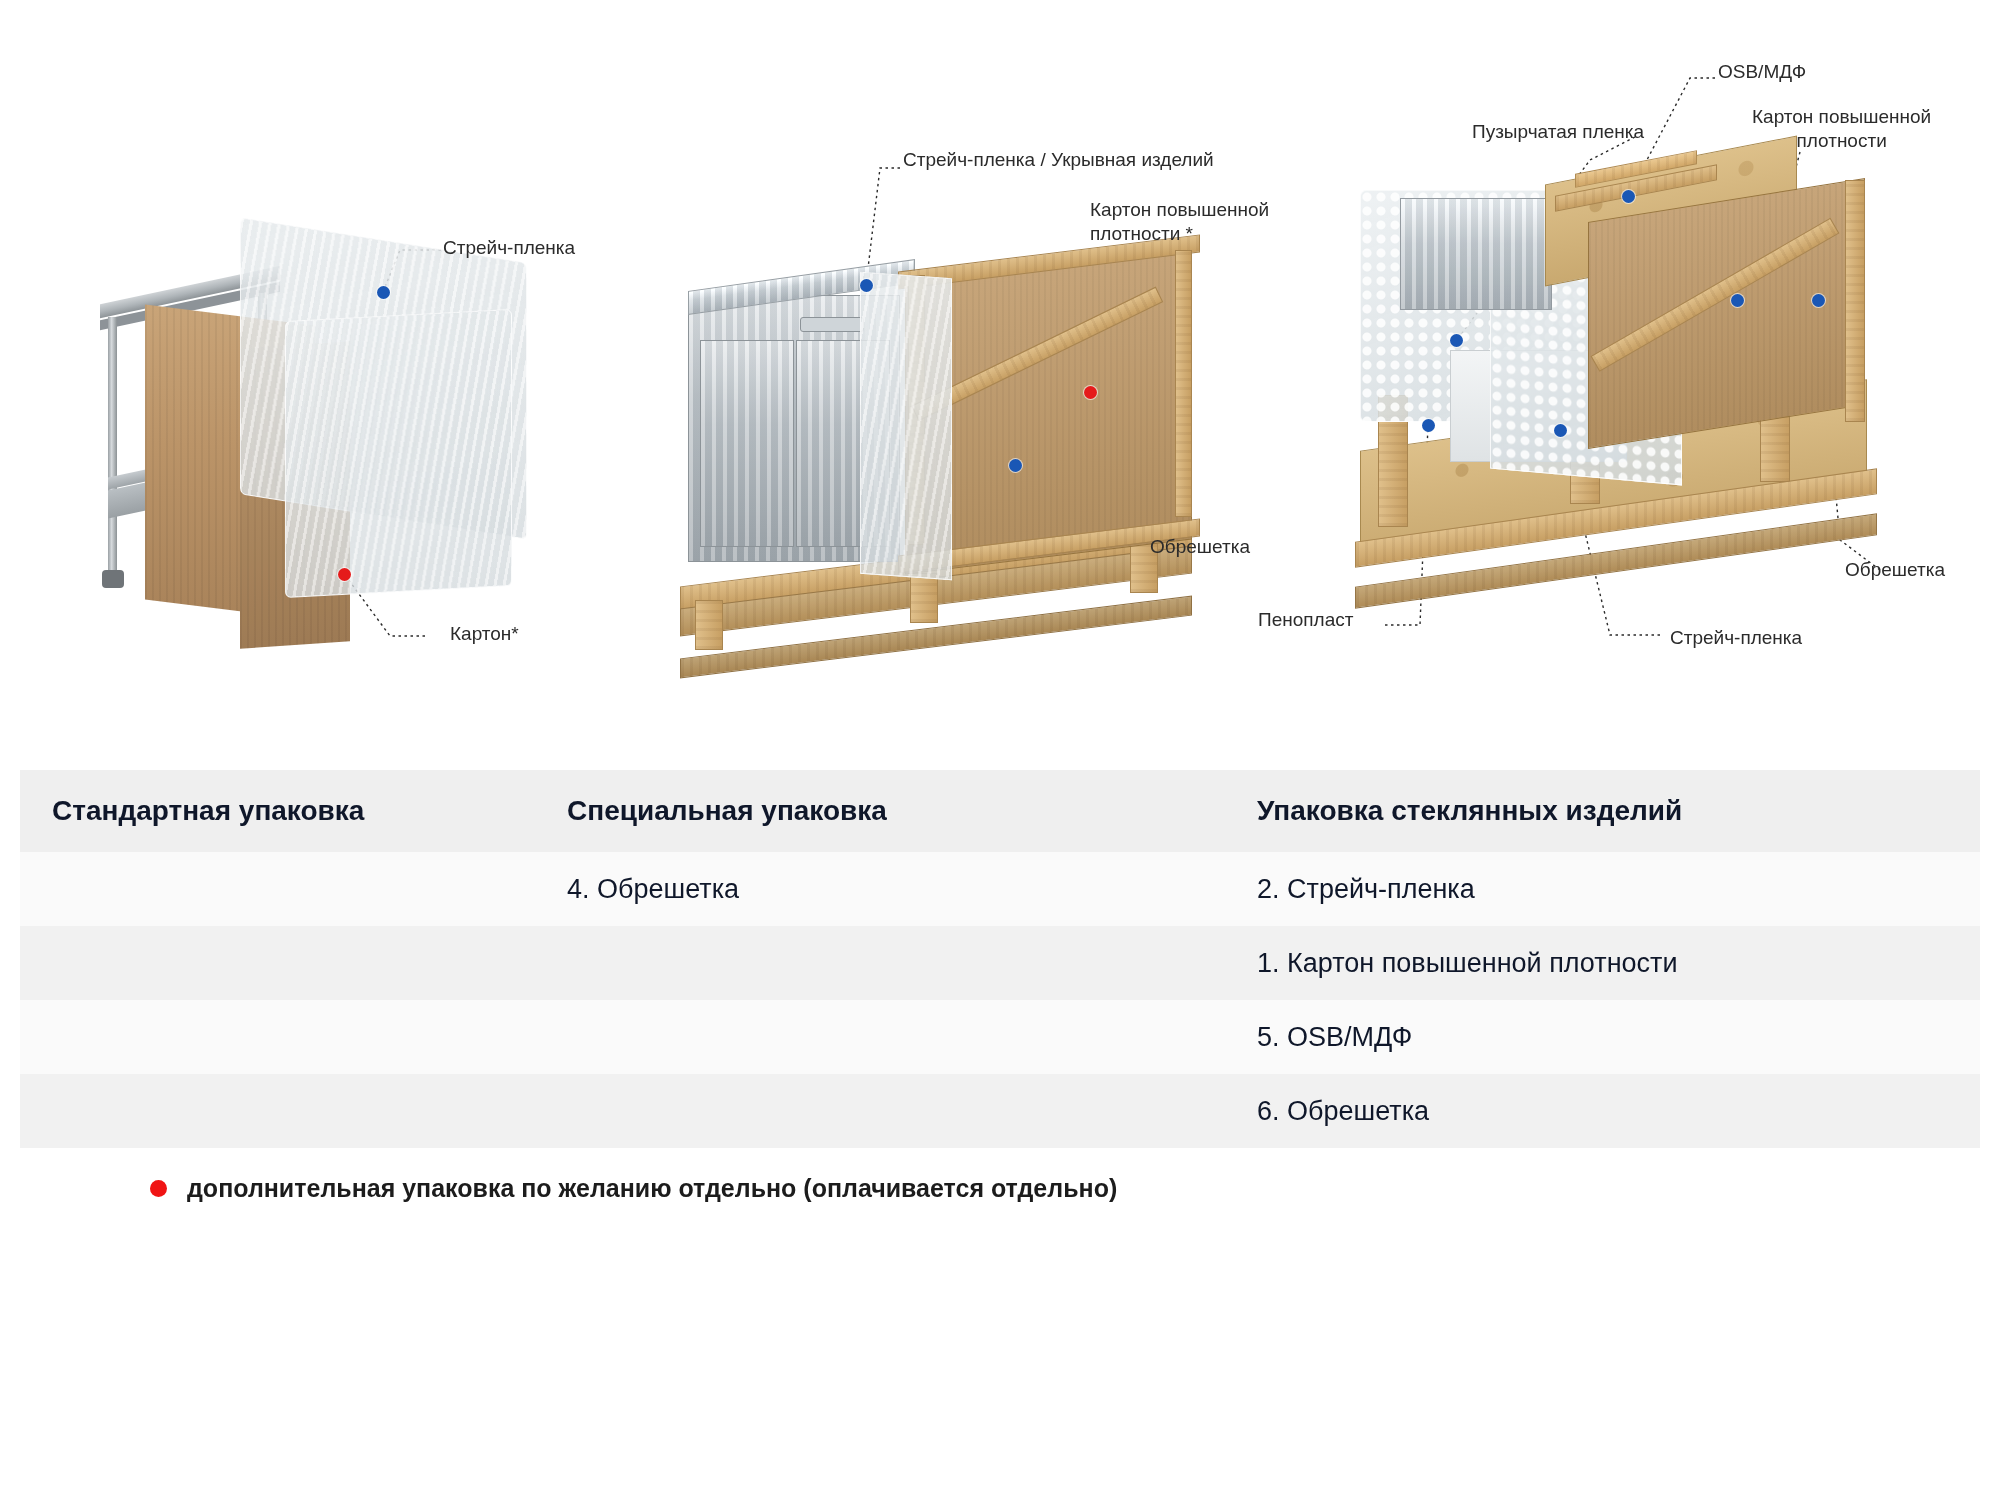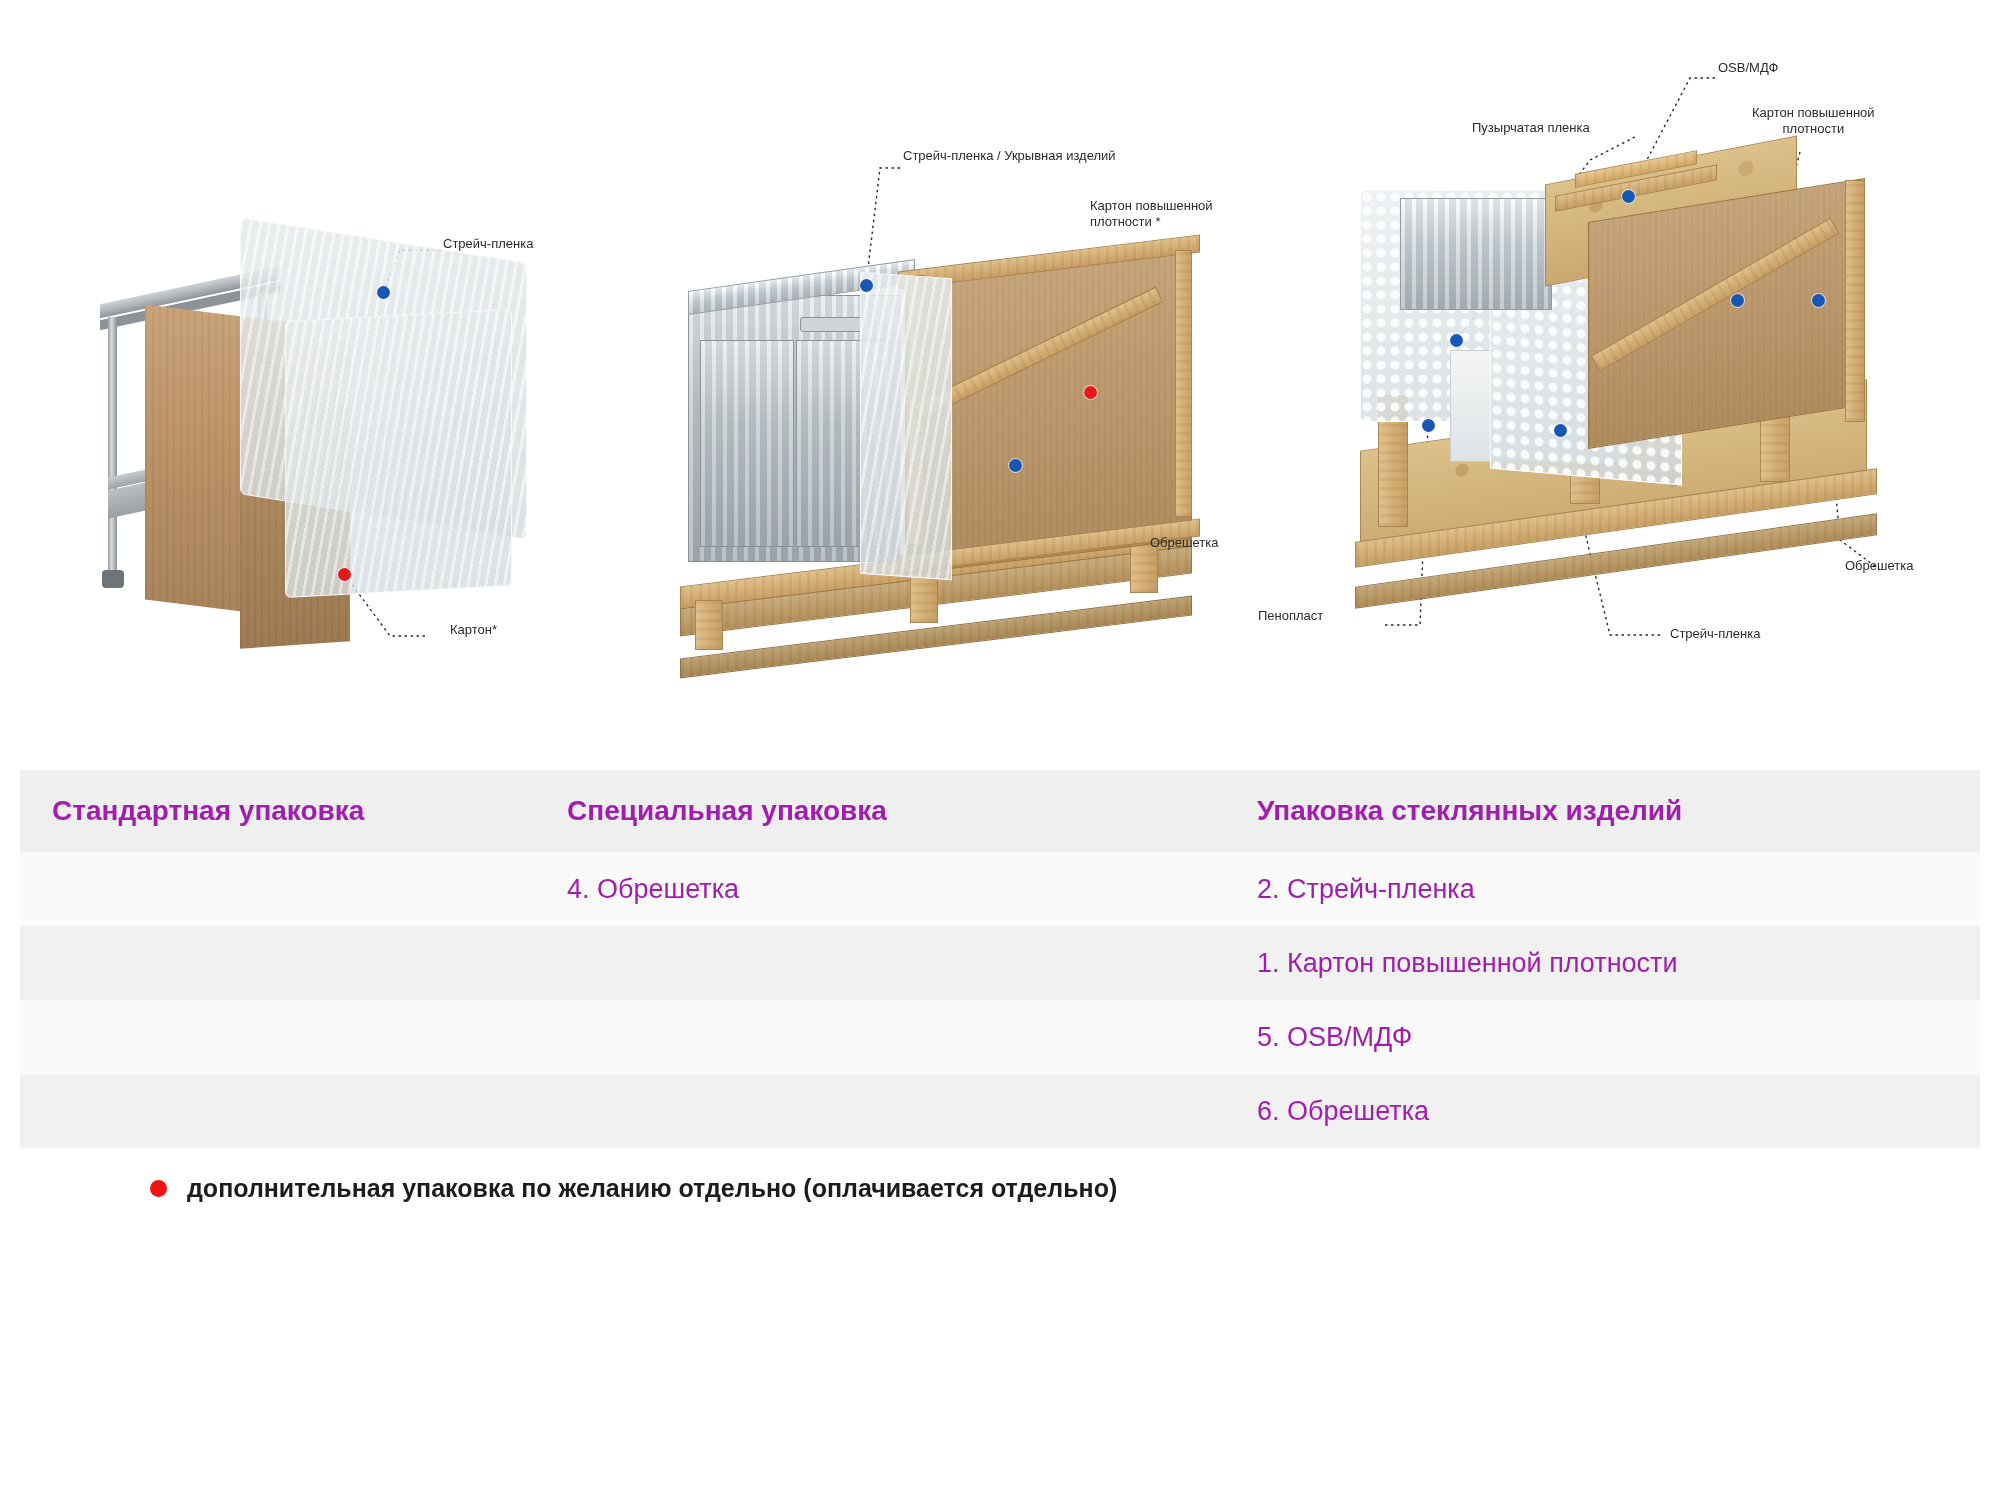--- a/index.html
+++ b/index.html
@@ -10,21 +10,21 @@
     font-family:"Liberation Sans", sans-serif;
     color:#1a1a1a;
     position:relative;
     overflow:hidden;
   }
   .stage{position:relative;width:2000px;height:770px;}
 
   
   .callout{
     position:absolute;
-    font-size:13px;
+    font-size:19px;
     line-height:1.25;
     color:#2b2b2b;
     white-space:pre-line;
     font-family:"Liberation Sans", sans-serif;
   }
   .dot{
     position:absolute;
     width:13px;height:13px;border-radius:50%;
     box-shadow:0 0 0 1px rgba(255,255,255,.6);
   }
@@ -109,21 +109,21 @@
     border-collapse:collapse;
     width:1960px;
     margin:0 20px;
     table-layout:fixed;
   }
   table.pack td{
     height:74px;
     vertical-align:middle;
     padding:0 0 0 32px;
     font-size:27px;
-    color:#a21caf;
+    color:#0f172a;
     font-weight:400;
   }
   table.pack tr:nth-child(odd){background:#f1f1f1;}
   table.pack tr:nth-child(even){background:#fafafa;}
   table.pack tr.head td{
     font-weight:bold;
     font-size:28px;
     background:#efefef;
     height:82px;
   }

